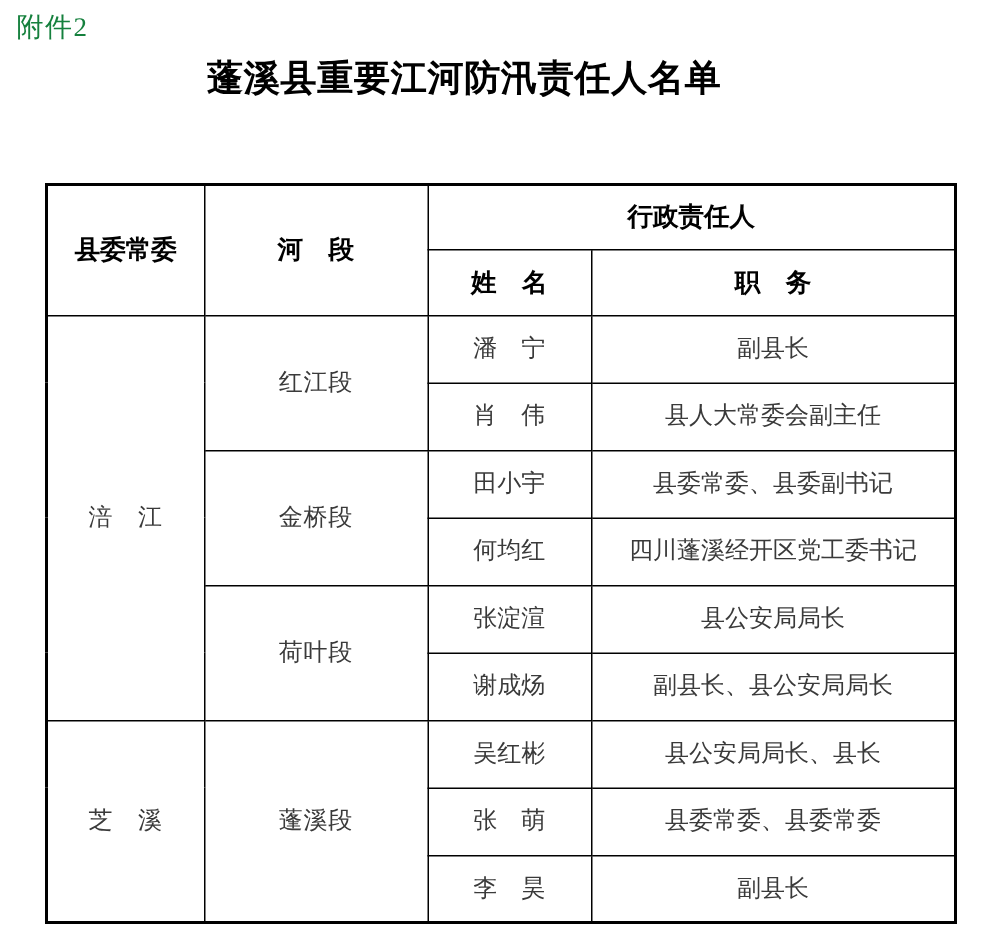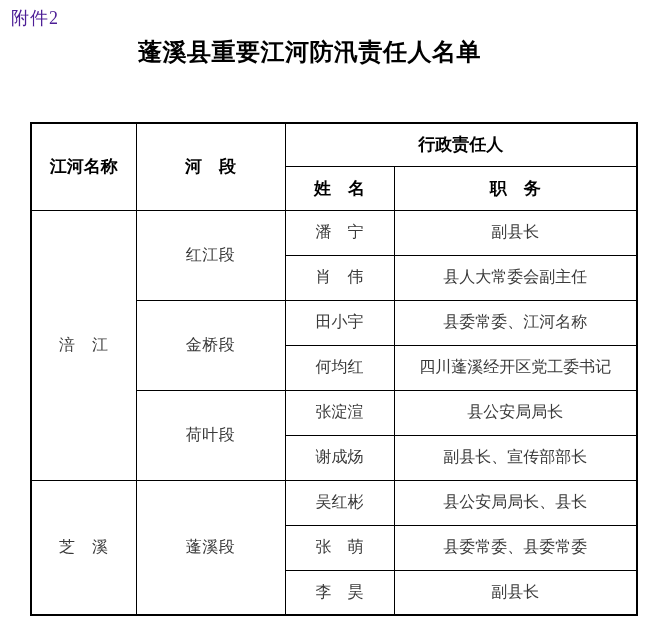--- a/index.html
+++ b/index.html
@@ -10,21 +10,21 @@
     position: relative;
     font-family: "Liberation Serif", "DejaVu Serif", serif;
     color: #000;
     overflow: hidden;
   }
   .attachment-label {
     position: absolute;
     left: 11px;
     top: 6px;
     font-size: 18px;
-    color: #4c1d95;
+    color: #15803d;
     letter-spacing: 1px;
   }
   .doc-title {
     position: absolute;
     left: 0;
     top: 36px;
     width: 619px;
     margin: 0;
     text-align: center;
     font-size: 24px;
@@ -72,21 +72,21 @@
 
 <table class="resp-table">
   <colgroup>
     <col style="width:105px">
     <col style="width:149px">
     <col style="width:109px">
     <col style="width:243px">
   </colgroup>
   <thead>
     <tr class="header-row-top">
-      <th rowspan="2">江河名称</th>
+      <th rowspan="2">县委常委</th>
       <th rowspan="2">河　段</th>
       <th colspan="2">行政责任人</th>
     </tr>
     <tr class="header-row-sub">
       <th>姓　名</th>
       <th>职　务</th>
     </tr>
   </thead>
   <tbody id="table-body">
       <tr>
@@ -95,34 +95,34 @@
         <td class="name-cell">潘　宁</td>
         <td class="position-cell">副县长</td>
       </tr>
       <tr>
         <td class="name-cell">肖　伟</td>
         <td class="position-cell">县人大常委会副主任</td>
       </tr>
       <tr>
         <td class="section-cell" rowspan="2">金桥段</td>
         <td class="name-cell">田小宇</td>
-        <td class="position-cell">县委常委、江河名称</td>
+        <td class="position-cell">县委常委、县委副书记</td>
       </tr>
       <tr>
         <td class="name-cell">何均红</td>
         <td class="position-cell">四川蓬溪经开区党工委书记</td>
       </tr>
       <tr>
         <td class="section-cell" rowspan="2">荷叶段</td>
         <td class="name-cell">张淀渲</td>
         <td class="position-cell">县公安局局长</td>
       </tr>
       <tr>
         <td class="name-cell">谢成炀</td>
-        <td class="position-cell">副县长、宣传部部长</td>
+        <td class="position-cell">副县长、县公安局局长</td>
       </tr>
       <tr>
         <td class="river-cell" rowspan="3">芝　溪</td>
         <td class="section-cell" rowspan="3">蓬溪段</td>
         <td class="name-cell">吴红彬</td>
         <td class="position-cell">县公安局局长、县长</td>
       </tr>
       <tr>
         <td class="name-cell">张　萌</td>
         <td class="position-cell">县委常委、县委常委</td>

